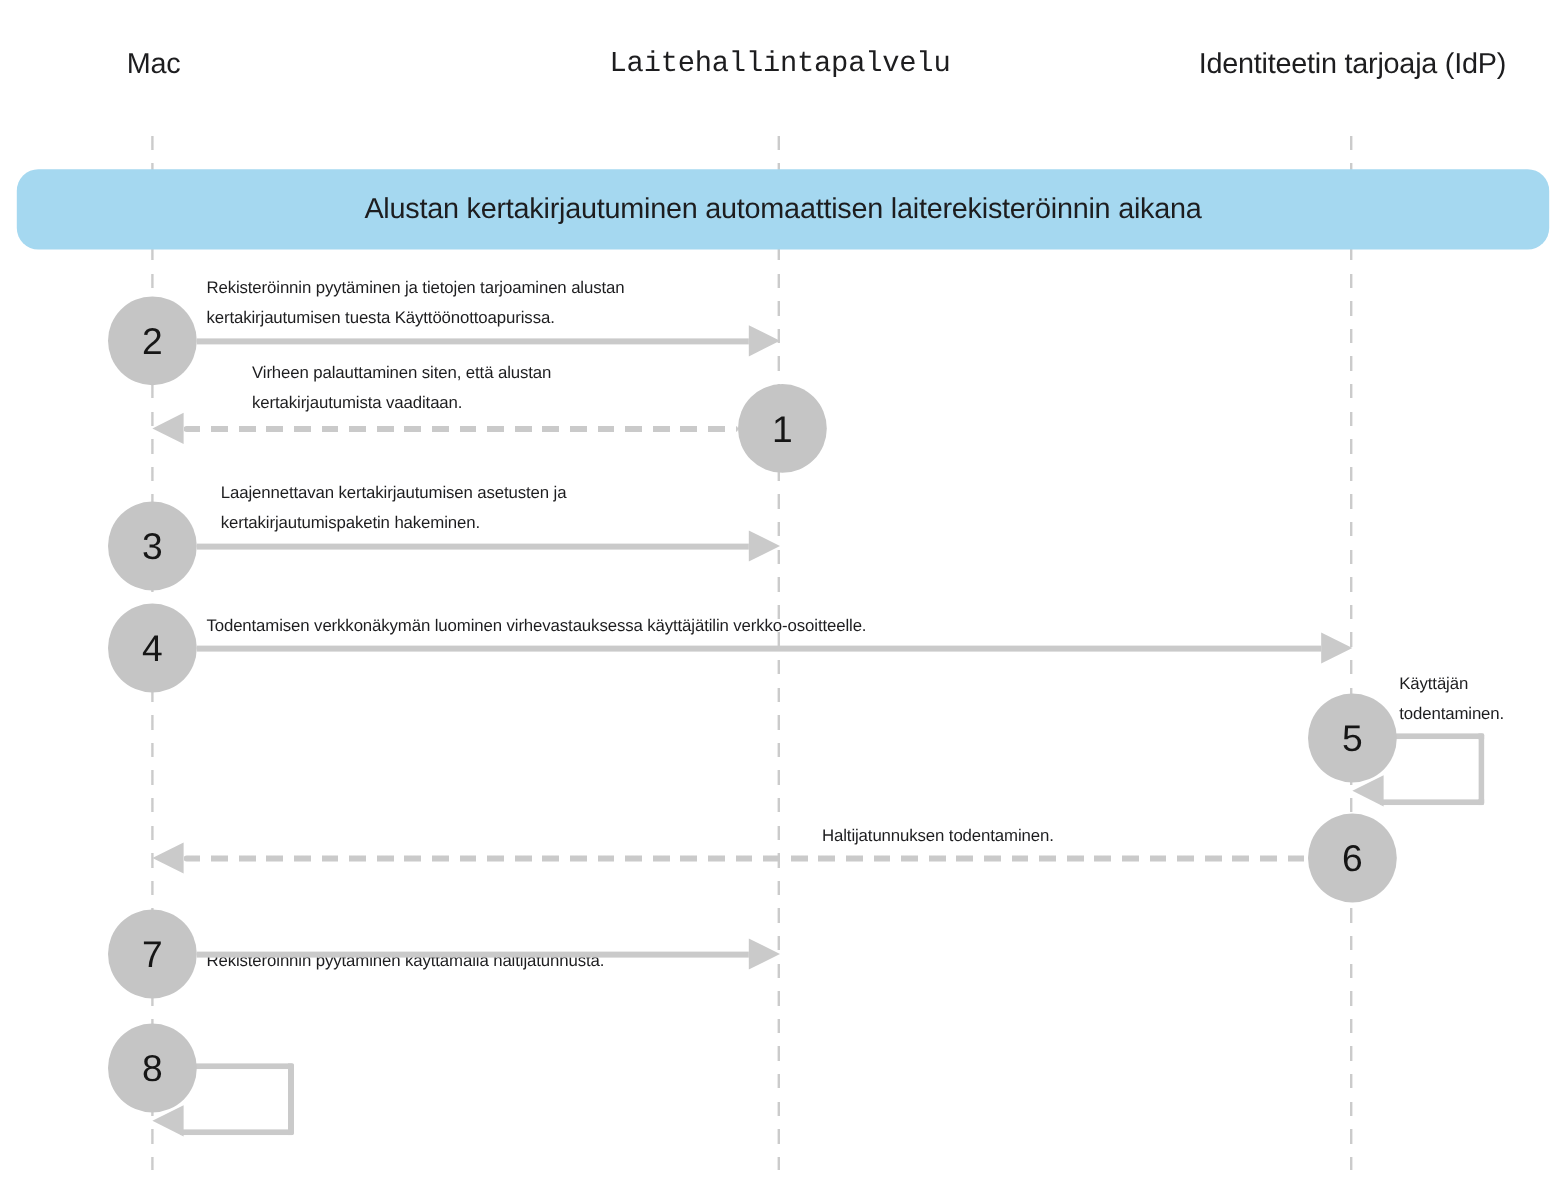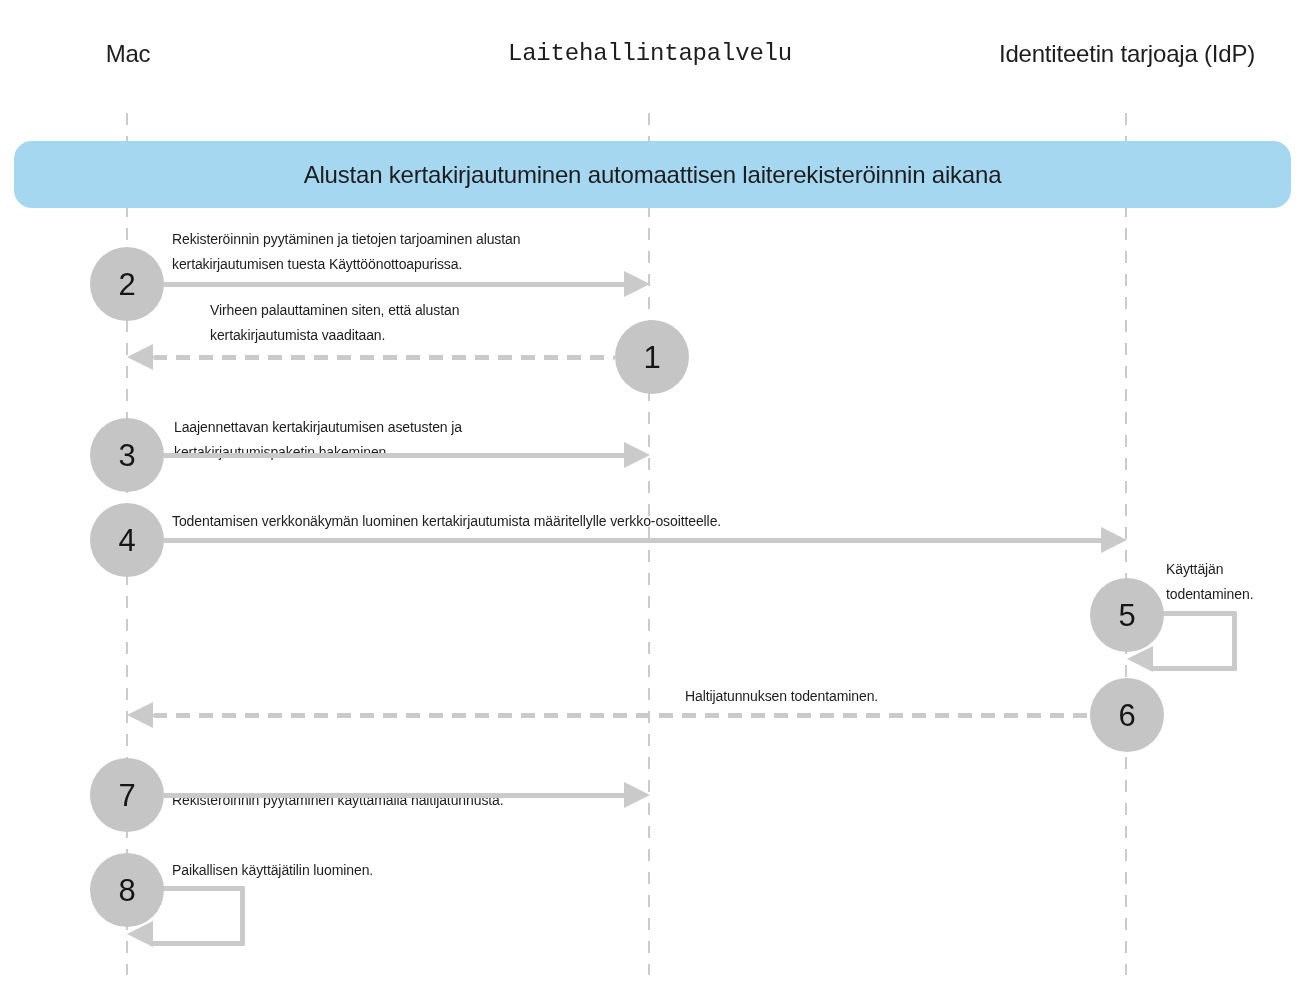--- a/index.html
+++ b/index.html
@@ -81,45 +81,44 @@
   <div class="line" style="left:164px;top:282px;width:460px;"></div>
   <div class="head-r" style="left:624px;top:271px;"></div>
   <div class="badge" style="left:90px;top:247px;">2</div>
 
   <div class="msg right" style="left:210px;top:298px;width:400px;">Virheen palauttaminen siten, että alustan
 kertakirjautumista vaaditaan.</div>
   <div class="dline" style="left:153px;top:355px;width:462px;"></div>
   <div class="head-l" style="left:127px;top:344px;"></div>
   <div class="badge" style="left:615px;top:320px;">1</div>
 
-  <div class="msg" style="left:174px;top:398px;width:560px;margin-top:17px;">Laajennettavan kertakirjautumisen asetusten ja
+  <div class="msg" style="left:184px;top:398px;width:560px;">Laajennettavan kertakirjautumisen asetusten ja
 kertakirjautumispaketin hakeminen.</div>
   <div class="line" style="left:164px;top:453px;width:460px;"></div>
   <div class="head-r" style="left:624px;top:442px;"></div>
   <div class="badge" style="left:90px;top:418px;">3</div>
 
-  <div class="msg" style="left:172px;top:509px;width:980px;">Todentamisen verkkonäkymän luominen kertakirjautumista määritellylle verkko-osoitteelle.</div>
+  <div class="msg" style="left:172px;top:509px;width:980px;">Todentamisen verkkonäkymän luominen virhevastauksessa käyttäjätilin verkko-osoitteelle.</div>
   <div class="line" style="left:164px;top:538px;width:937px;"></div>
   <div class="head-r" style="left:1101px;top:527px;"></div>
   <div class="badge" style="left:90px;top:503px;">4</div>
 
   <div class="msg" style="left:1166px;top:557px;width:140px;">Käyttäjän
 todentaminen.</div>
   <div class="loop" style="left:1150px;top:611px;width:82px;height:50px;"></div>
   <div class="head-l" style="left:1127px;top:646px;"></div>
   <div class="badge" style="left:1090px;top:578px;">5</div>
 
   <div class="msg right" style="left:685px;top:684px;width:396px;">Haltijatunnuksen todentaminen.</div>
   <div class="dline" style="left:153px;top:713px;width:937px;"></div>
   <div class="head-l" style="left:127px;top:702px;"></div>
   <div class="badge" style="left:1090px;top:678px;">6</div>
 
   <div class="msg" style="left:172px;top:764px;width:600px;margin-top:24px;">Rekisteröinnin pyytäminen käyttämällä haltijatunnusta.</div>
   <div class="line" style="left:164px;top:793px;width:460px;"></div>
   <div class="head-r" style="left:624px;top:782px;"></div>
   <div class="badge" style="left:90px;top:758px;">7</div>
 
-  <div class="msg" style="left:172px;top:858px;width:500px;">Paikallisen käyttäjätilin luominen.</div>
   <div class="loop" style="left:150px;top:886px;width:90px;height:50px;"></div>
   <div class="head-l" style="left:127px;top:921px;"></div>
   <div class="badge" style="left:90px;top:853px;">8</div>
 
 </div>
 
 </body></html>

